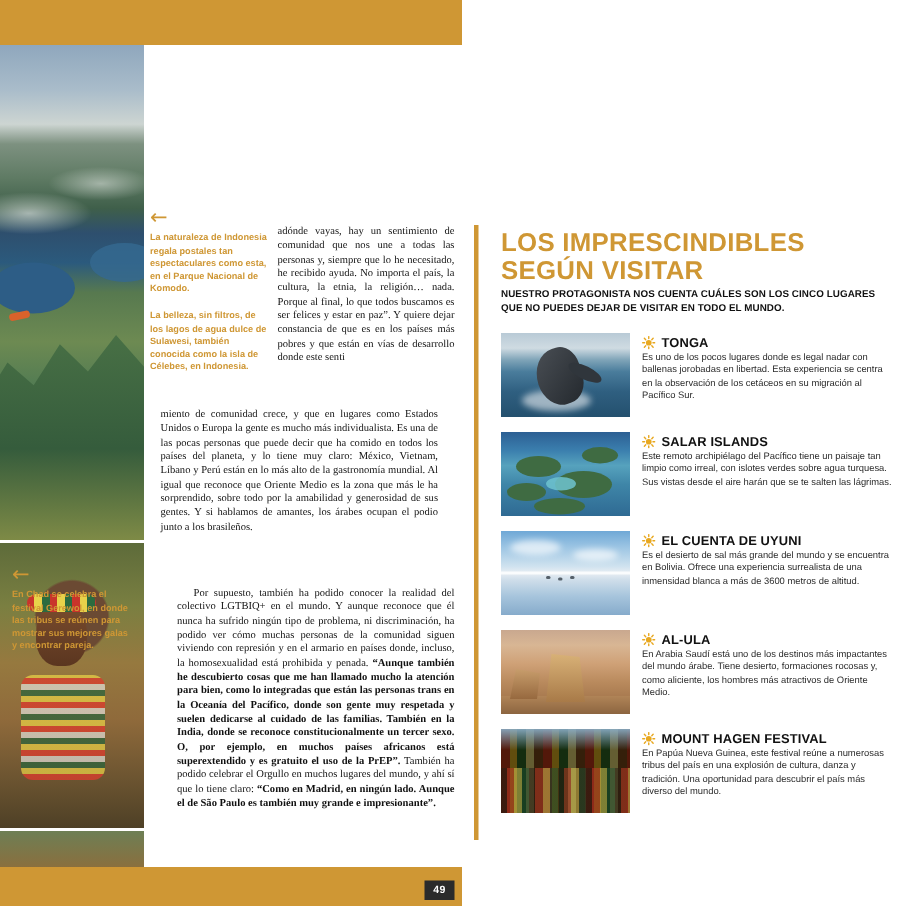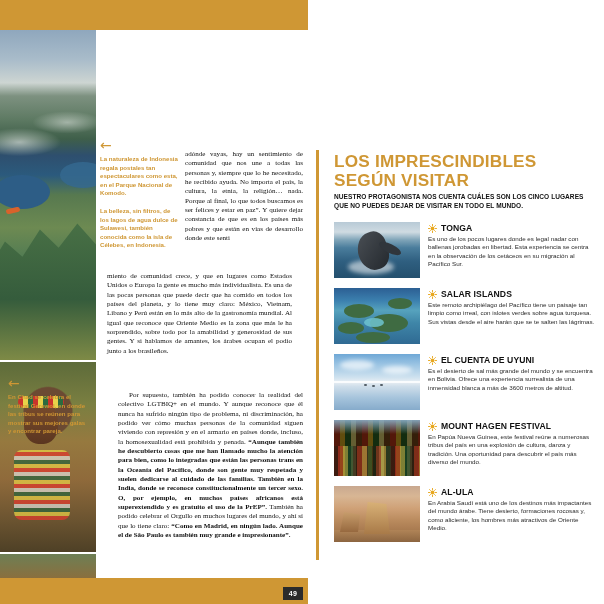--- a/index.html
+++ b/index.html
@@ -450,20 +450,51 @@
               </svg>
             </span>
             <span>EL CUENTA DE UYUNI</span>
           </div>
           <p class="r-desc">Es el desierto de sal más grande del mundo y se encuentra en Bolivia. Ofrece una experiencia surrealista de una inmensidad blanca a más de 3600 metros de altitud.</p>
         </div>
       </div>
 
       <div class="r-item">
         <div class="r-thumb">
+          <div class="tn tn-alula">
+            <div class="ground"></div>
+            <div class="rocksm"></div>
+            <div class="rockbig"></div>
+          </div>
+        </div>
+        <div class="r-body">
+          <div class="r-name">
+            <span class="sunicon">
+              <svg viewBox="0 0 16 16" width="9" height="9" aria-hidden="true">
+                <circle cx="8" cy="8" r="3.4" fill="#e8a820"></circle>
+                <g stroke="#e8a820" stroke-width="1.7" stroke-linecap="round">
+                  <line x1="8" y1="0.8" x2="8" y2="3"></line>
+                    <line x1="8" y1="13" x2="8" y2="15.2"></line>
+                  <line x1="0.8" y1="8" x2="3" y2="8"></line>
+                    <line x1="13" y1="8" x2="15.2" y2="8"></line>
+                  <line x1="2.8" y1="2.8" x2="4.4" y2="4.4"></line>
+                    <line x1="11.6" y1="11.6" x2="13.2" y2="13.2"></line>
+                  <line x1="13.2" y1="2.8" x2="11.6" y2="4.4"></line>
+                    <line x1="4.4" y1="11.6" x2="2.8" y2="13.2"></line>
+                </g>
+              </svg>
+            </span>
+            <span>AL-ULA</span>
+          </div>
+          <p class="r-desc">En Arabia Saudí está uno de los destinos más impactantes del mundo árabe. Tiene desierto, formaciones rocosas y, como aliciente, los hombres más atractivos de Oriente Medio.</p>
+        </div>
+      </div>
+
+      <div class="r-item">
+        <div class="r-thumb">
           <div class="tn tn-hagen">
             <div class="sky"></div>
             <div class="crowd"></div>
           </div>
         </div>
         <div class="r-body">
           <div class="r-name">
             <span class="sunicon">
               <svg viewBox="0 0 16 16" width="9" height="9" aria-hidden="true">
                 <circle cx="8" cy="8" r="3.4" fill="#e8a820"></circle>
@@ -478,51 +509,20 @@
                     <line x1="4.4" y1="11.6" x2="2.8" y2="13.2"></line>
                 </g>
               </svg>
             </span>
             <span>MOUNT HAGEN FESTIVAL</span>
           </div>
           <p class="r-desc">En Papúa Nueva Guinea, este festival reúne a numerosas tribus del país en una explosión de cultura, danza y tradición. Una oportunidad para descubrir el país más diverso del mundo.</p>
         </div>
       </div>
 
-      <div class="r-item">
-        <div class="r-thumb">
-          <div class="tn tn-alula">
-            <div class="ground"></div>
-            <div class="rocksm"></div>
-            <div class="rockbig"></div>
-          </div>
-        </div>
-        <div class="r-body">
-          <div class="r-name">
-            <span class="sunicon">
-              <svg viewBox="0 0 16 16" width="9" height="9" aria-hidden="true">
-                <circle cx="8" cy="8" r="3.4" fill="#e8a820"></circle>
-                <g stroke="#e8a820" stroke-width="1.7" stroke-linecap="round">
-                  <line x1="8" y1="0.8" x2="8" y2="3"></line>
-                    <line x1="8" y1="13" x2="8" y2="15.2"></line>
-                  <line x1="0.8" y1="8" x2="3" y2="8"></line>
-                    <line x1="13" y1="8" x2="15.2" y2="8"></line>
-                  <line x1="2.8" y1="2.8" x2="4.4" y2="4.4"></line>
-                    <line x1="11.6" y1="11.6" x2="13.2" y2="13.2"></line>
-                  <line x1="13.2" y1="2.8" x2="11.6" y2="4.4"></line>
-                    <line x1="4.4" y1="11.6" x2="2.8" y2="13.2"></line>
-                </g>
-              </svg>
-            </span>
-            <span>AL-ULA</span>
-          </div>
-          <p class="r-desc">En Arabia Saudí está uno de los destinos más impactantes del mundo árabe. Tiene desierto, formaciones rocosas y, como aliciente, los hombres más atractivos de Oriente Medio.</p>
-        </div>
-      </div>
-
     </div>
 
     <div class="edge-right"></div>
   </div>
 
   <div class="pagenum">49</div>
 
 </div>
 
 </body></html>

